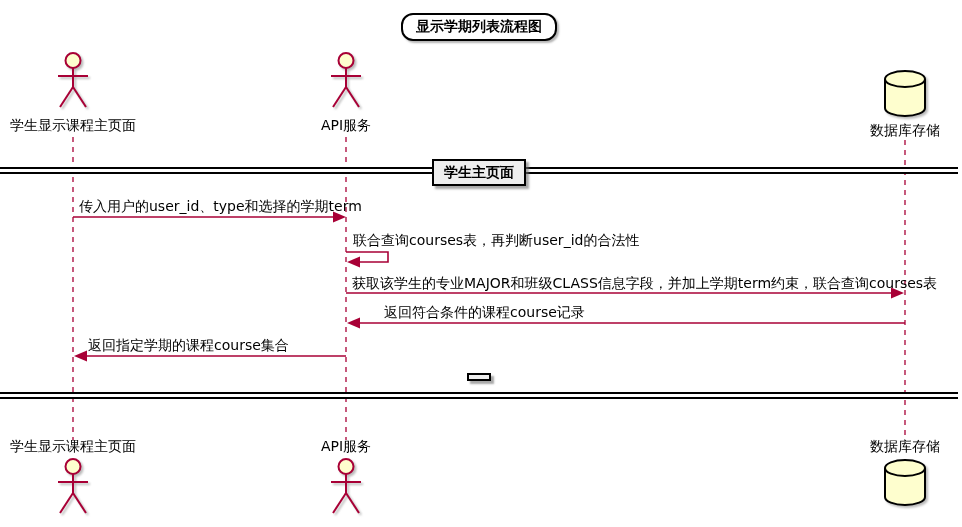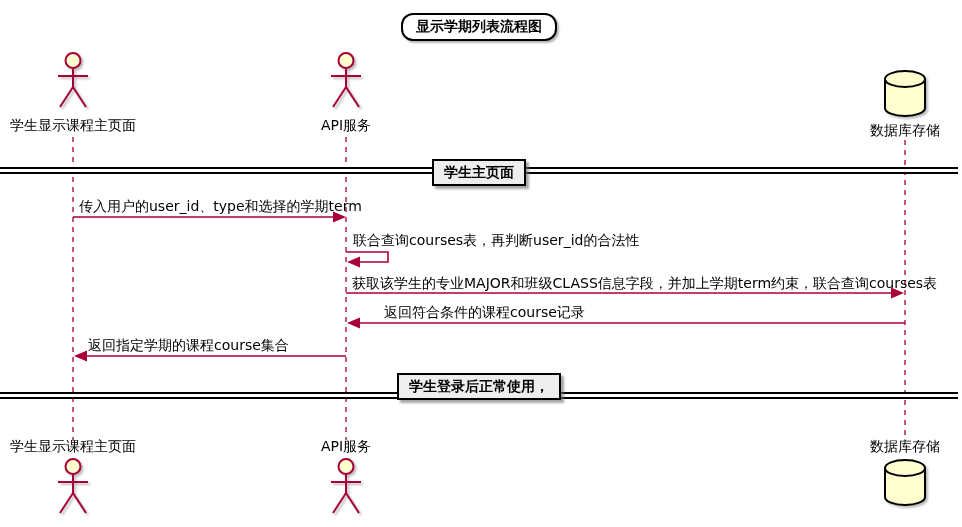--- a/index.html
+++ b/index.html
@@ -103,21 +103,20 @@
   </div>
 
   <div class="msg-label" style="left:79px;  top:198px;text-align:center;">传入用户的user_id、type和选择的学期term</div>
   <div class="msg-label" style="left:353px; top:232px;">联合查询courses表，再判断user_id的合法性</div>
   <div class="msg-label" style="left:352px; top:275px;">获取该学生的专业MAJOR和班级CLASS信息字段，并加上学期term约束，联合查询courses表</div>
   <div class="msg-label" style="left:352px; top:304px;margin-left:32px;">返回符合条件的课程course记录</div>
   <div class="msg-label" style="left:88px;  top:337px;">返回指定学期的课程course集合</div>
 
   <div class="divider-rule" style="top:392px;"></div>
   <div class="divider-box" style="top:373px;">
-    <div>学生登录后正常使用，</div>
   </div>
 
   <div class="participant-label" style="left:73px; top:438px;">学生显示课程主页面</div>
   <svg class="figure" style="left:55px; top:457px;" width="36" height="60">
     <circle cx="18" cy="9.5" r="7.5" fill="#FEFECE" stroke="#A80036" stroke-width="2"></circle>
     <line x1="18" y1="17" x2="18" y2="36" stroke="#A80036" stroke-width="2"></line>
     <line x1="3" y1="25" x2="33" y2="25" stroke="#A80036" stroke-width="2"></line>
     <line x1="18" y1="36" x2="5" y2="56" stroke="#A80036" stroke-width="2"></line>
     <line x1="18" y1="36" x2="31" y2="56" stroke="#A80036" stroke-width="2"></line>
   </svg>

